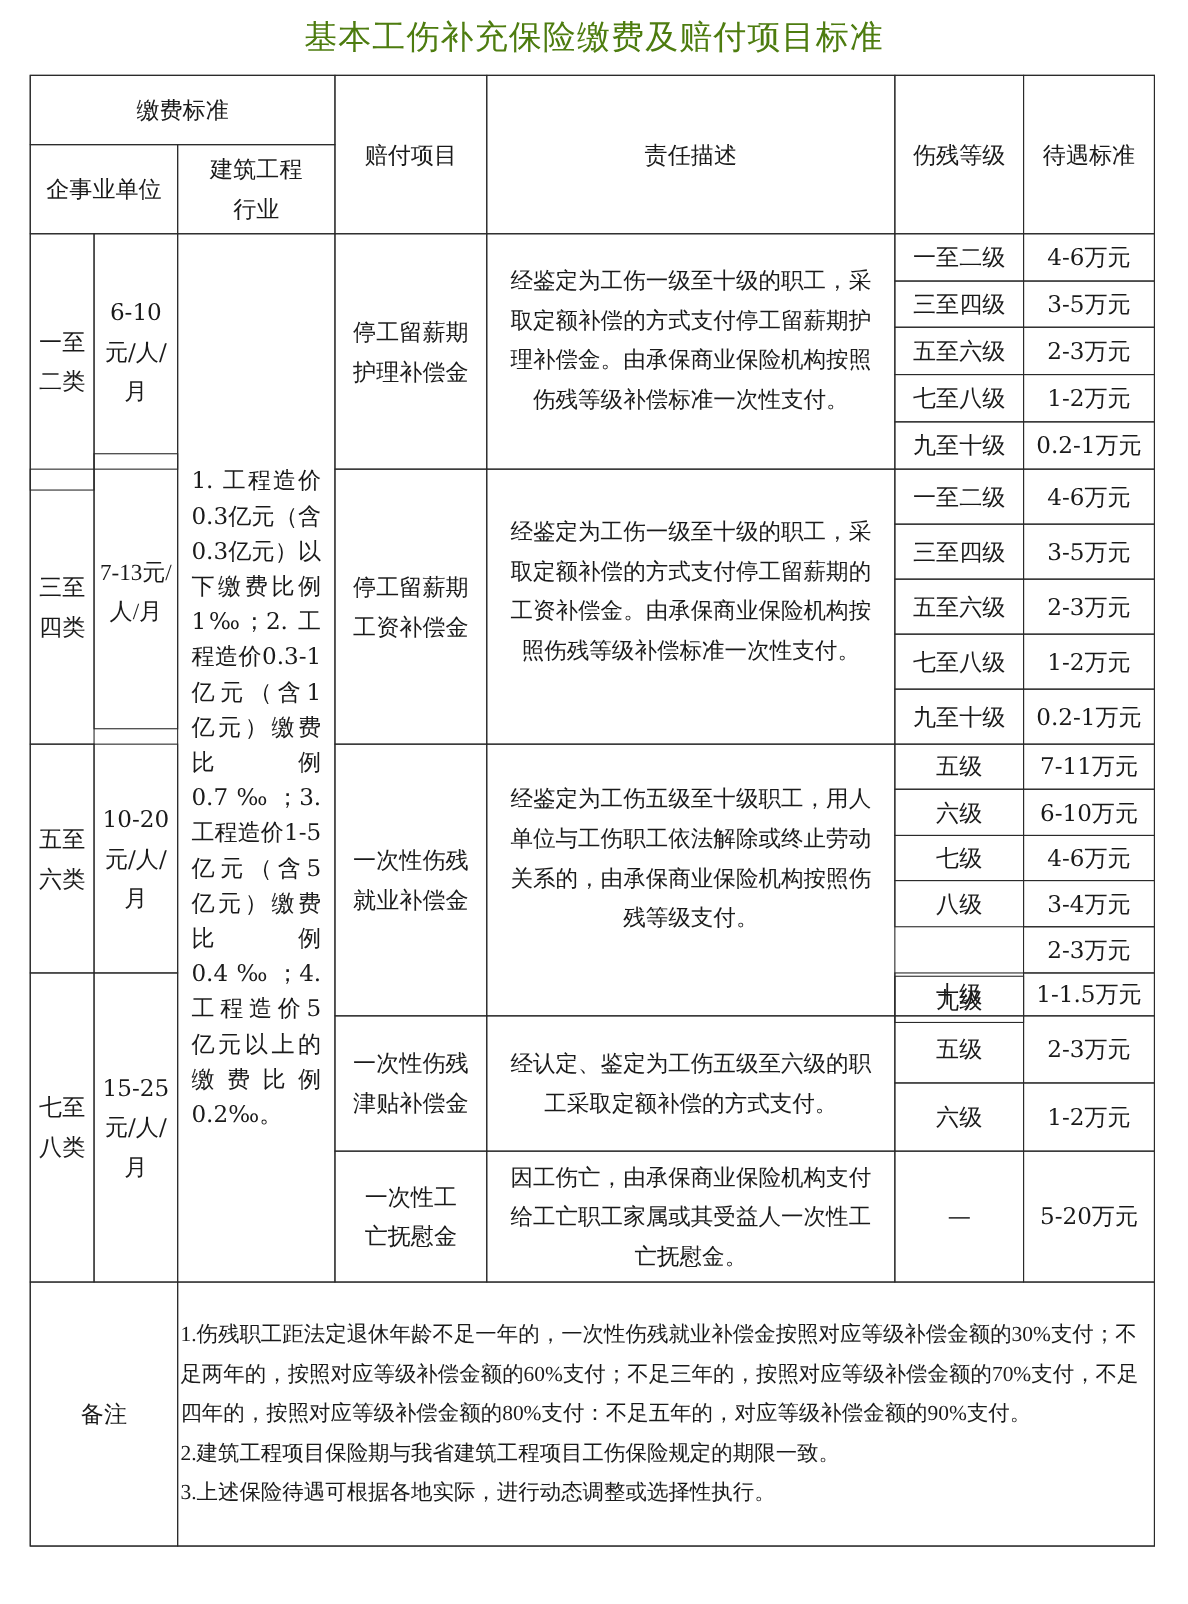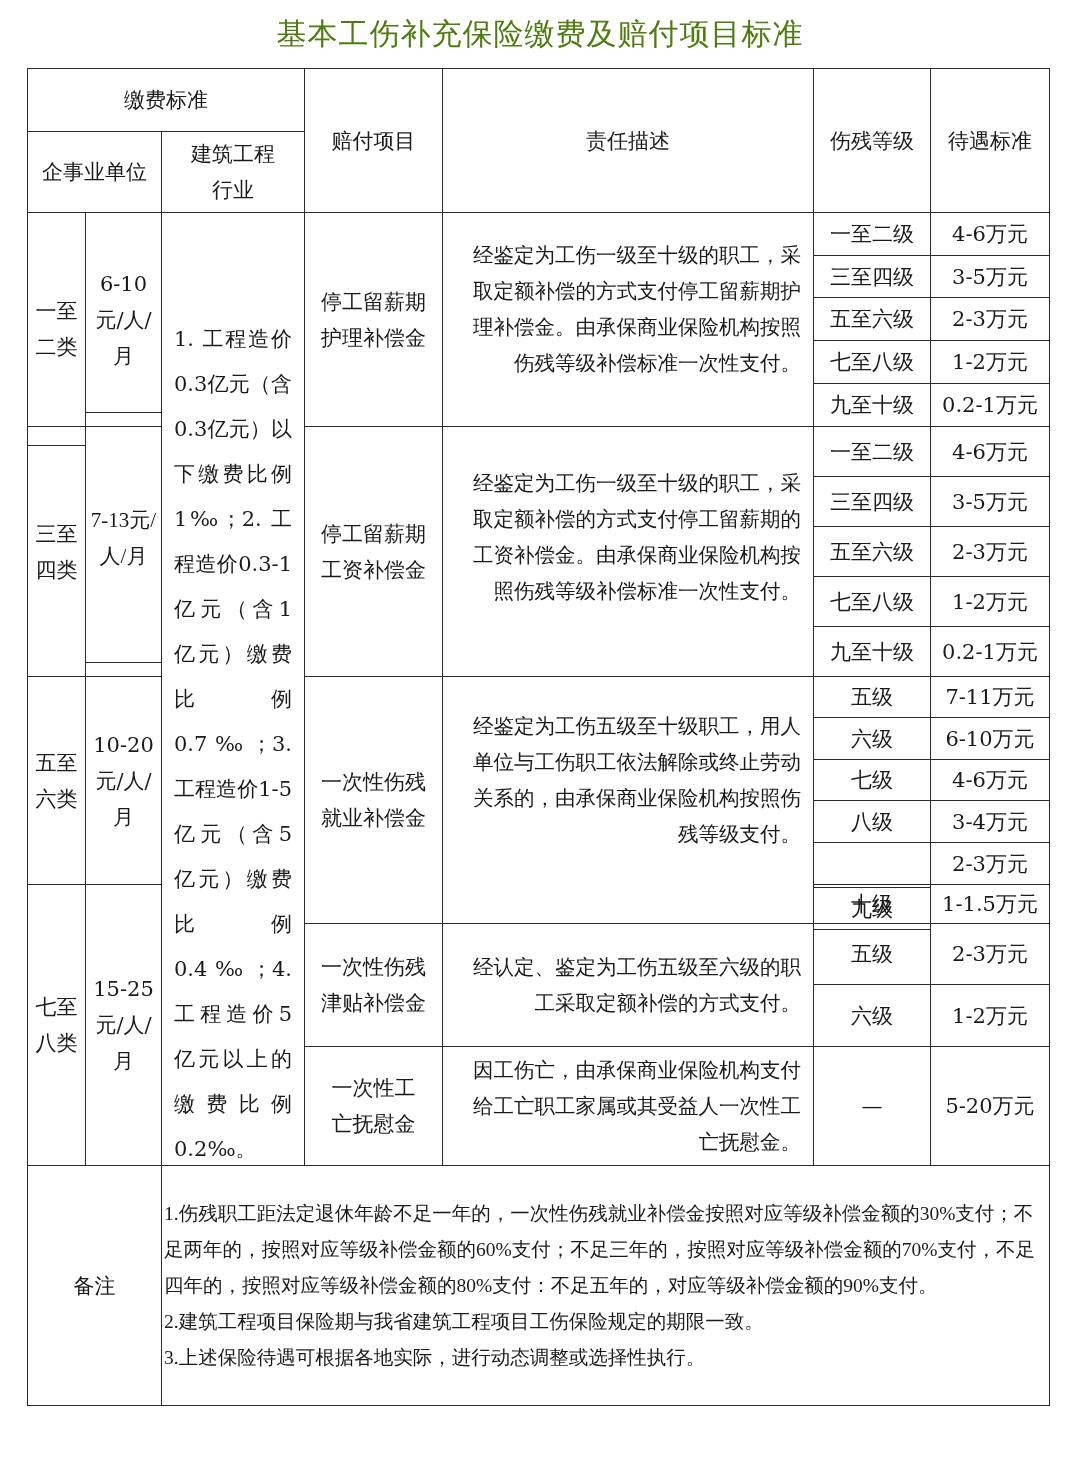--- a/index.html
+++ b/index.html
@@ -4,22 +4,22 @@
 <style>
   html, body { margin:0; padding:0; background:#ffffff; }
   body { width:1080px; height:1458px; position:relative; overflow:hidden;
          font-family:"DejaVu Serif","Liberation Serif",serif; color:#1a1a1a; }
   .title { position:absolute; left:0; top:14px; width:1080px; text-align:center;
            font-family:"DejaVu Sans","Liberation Sans",sans-serif; font-size:30px; letter-spacing:1px; color:#4d7c0f; }
   .cell { position:absolute; box-sizing:border-box; border:1px solid #2a2a2a;
           display:flex; align-items:center; justify-content:center; text-align:center;
           font-size:21px; line-height:36px; }
   .hdr { font-family:"DejaVu Sans","Liberation Sans",sans-serif; font-size:21px; line-height:36px; }
-  .desc { justify-content:flex-start; text-align:right; padding:0 12px; font-size:20.5px; line-height:36px; }
-  .build { align-items:flex-start; padding:104px 12px 0 12px; text-align:justify; font-size:21px; line-height:45px; }
+  .desc { justify-content:flex-start; text-align:center; padding:0 12px; font-size:20.5px; line-height:36px; }
+  .build { align-items:center; padding:72px 12px 0 12px; text-align:justify; font-size:21px; line-height:32px; }
   .notes { align-items:flex-start; flex-direction:column; justify-content:center; text-align:left; padding:0 2px;
            font-family:Liberation Serif, serif; font-size:19.5px; line-height:36px; }
   .notes div { width:100%; }
   .outer { position:absolute; border:1.5px solid #2a2a2a; box-sizing:border-box; pointer-events:none; }
 </style>
 </head>
 <body>
 
 <div class="title">基本工伤补充保险缴费及赔付项目标准</div>
 

